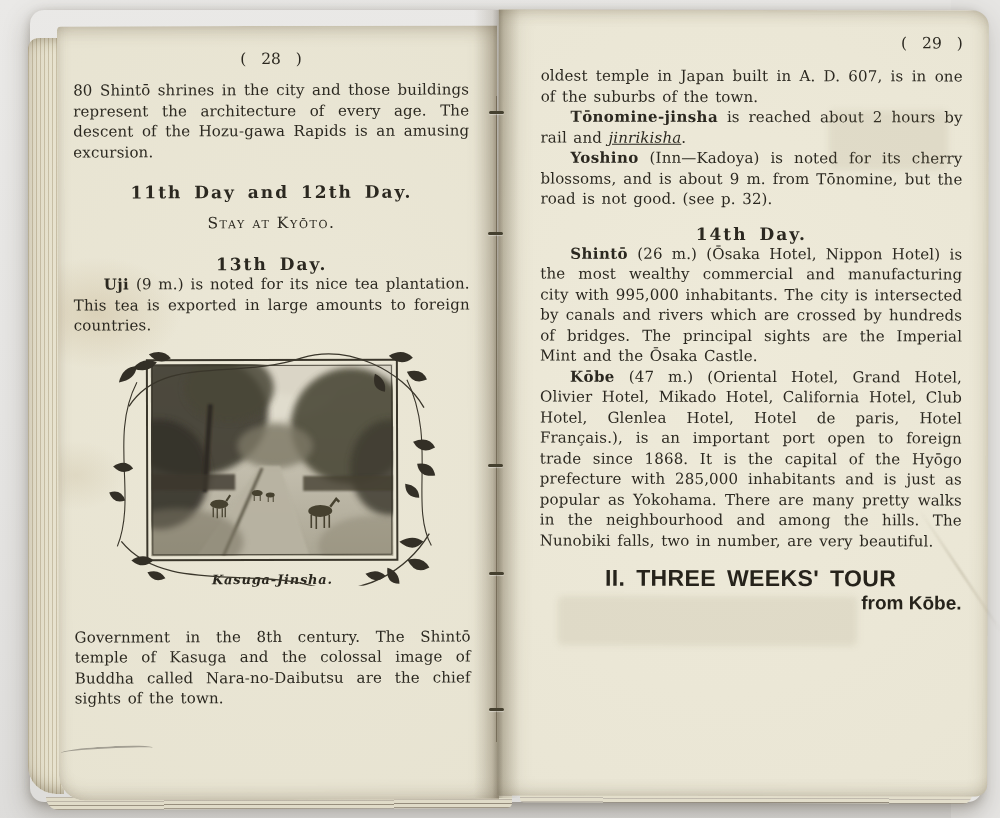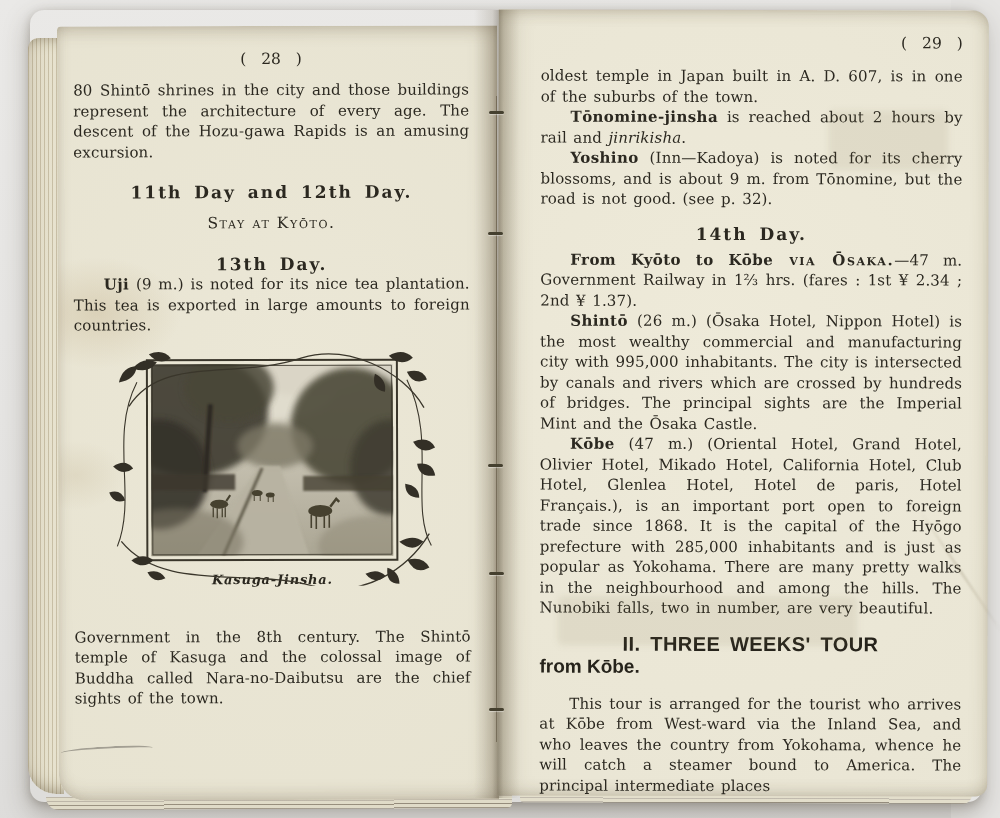--- a/index.html
+++ b/index.html
@@ -55,24 +55,24 @@
   .col-r{position:absolute;left:42px;right:26px;top:0;}
   .bp{margin:0;font-size:15px;line-height:20.5px;text-align:justify;
       word-spacing:1.6px;letter-spacing:.15px;}
   .ind{text-indent:30px;}
   .lead{font-weight:bold;letter-spacing:.4px;}
   .pgnum{text-align:center;font-size:15.5px;word-spacing:10px;margin:0;}
   .dayhead{text-align:center;font-weight:bold;font-size:17px;letter-spacing:2px;word-spacing:4px;margin:0;}
   .sc{font-variant:small-caps;letter-spacing:1.6px;}
   .stayline{text-align:center;font-size:15.5px;margin:0;}
   .tourhead1{text-align:center;font-family:"Liberation Sans","DejaVu Sans",sans-serif;
-    font-weight:bold;font-size:20px;letter-spacing:.4px;word-spacing:4px;margin:0;color:#26231b;}
-  .tourhead2{text-align:left;font-family:"Liberation Sans","DejaVu Sans",sans-serif;
+    font-weight:bold;font-size:23px;letter-spacing:.4px;word-spacing:4px;margin:0;color:#26231b;}
+  .tourhead2{text-align:right;font-family:"Liberation Sans","DejaVu Sans",sans-serif;
     font-weight:bold;font-size:19px;margin:0;color:#26231b;}
-  .ital{font-style:italic;}
+  .ital{font-style:italic;text-decoration:underline;}
   
   .mt-hdr-l{margin-top:24px;} .mt-p1-l{margin-top:12px;}
   .mt-h11{margin-top:20px;}   .mt-stay{margin-top:12px;}
   .mt-h13{margin-top:22px;}   .mt-exc{margin-top:16px;}
   .mt-fig{margin-top:24px;}   .mt-p5{margin-top:40px;}
   .mt-hdr-r{margin-top:24px;text-align:right;} .mt-p1-r{margin-top:14px;}
   .mt-h14{margin-top:14px;}   .mt-route{margin-top:6px;}
   .mt-tour1{margin-top:14px;} .mt-tourp{margin-top:16px;}
   
   .figure{position:relative;width:250px;height:200px;margin-left:auto;margin-right:auto;}
@@ -203,30 +203,28 @@
         <p class="pgnum mt-hdr-r">( 29 )</p>
 
         <p class="bp mt-p1-r">oldest temple in Japan built in A. D. 607, is in one of the suburbs of the town.</p>
 
         <p class="bp ind"><b class="lead">Tōnomine-jinsha</b><span> is reached about 2 hours by rail and </span><span class="ital">jinrikisha</span><span>.</span></p>
 
         <p class="bp ind"><b class="lead">Yoshino</b><span> (Inn—Kadoya) is noted for its cherry blossoms, and is about 9 m. from Tōnomine, but the road is not good.  (see p. 32).</span></p>
 
         <p class="dayhead mt-h14">14th Day.</p>
 
-        <p class="bp ind mt-route"><b class="lead">From Kyōto to Kōbe</b><b class="lead sc"> via Ōsaka.</b><span>—47 m. Government Railway in 1⅔ hrs. (fares : 1st ¥ 2.34 ; 2nd ¥ 1.37).</span></p>
 
         <p class="bp ind"><b class="lead">Shintō</b><span> (26 m.) (Ōsaka Hotel, Nippon Hotel) is the most wealthy commercial and manufacturing city with 995,000 inhabitants.  The city is intersected by canals and rivers which are crossed by hundreds of bridges.  The principal sights are the Imperial Mint and the Ōsaka Castle.</span></p>
 
         <p class="bp ind"><b class="lead">Kōbe</b><span> (47 m.)  (Oriental Hotel, Grand Hotel, Olivier Hotel, Mikado Hotel, California Hotel, Club Hotel, Glenlea Hotel, Hotel de paris, Hotel Français.), is an important port open to foreign trade since 1868.  It is the capital of the Hyōgo prefecture with 285,000 inhabitants and is just as popular as Yokohama.  There are many pretty walks in the neighbourhood and among the hills.  The Nunobiki falls, two in number, are very beautiful.</span></p>
 
         <p class="tourhead1 mt-tour1">II.  THREE WEEKS' TOUR</p>
         <p class="tourhead2">from Kōbe.</p>
 
-        <p class="bp ind mt-tourp">This tour is arranged for the tourist who arrives at Kōbe from West-ward via the Inland Sea, and who leaves the country from Yokohama, whence he will catch a steamer bound to America.  The principal intermediate places</p>
       </div>
       <div class="crease"></div>
       <div class="ghost" style="left:330px;top:100px;width:120px;height:60px;"></div>
       <div class="ghost" style="left:60px;top:586px;width:300px;height:50px;"></div>
     </div>
   </div>
 
   <div class="gutter"></div>
   <div class="thread"></div>
   <div class="stitch" style="left:489px;top:111px;"></div>

